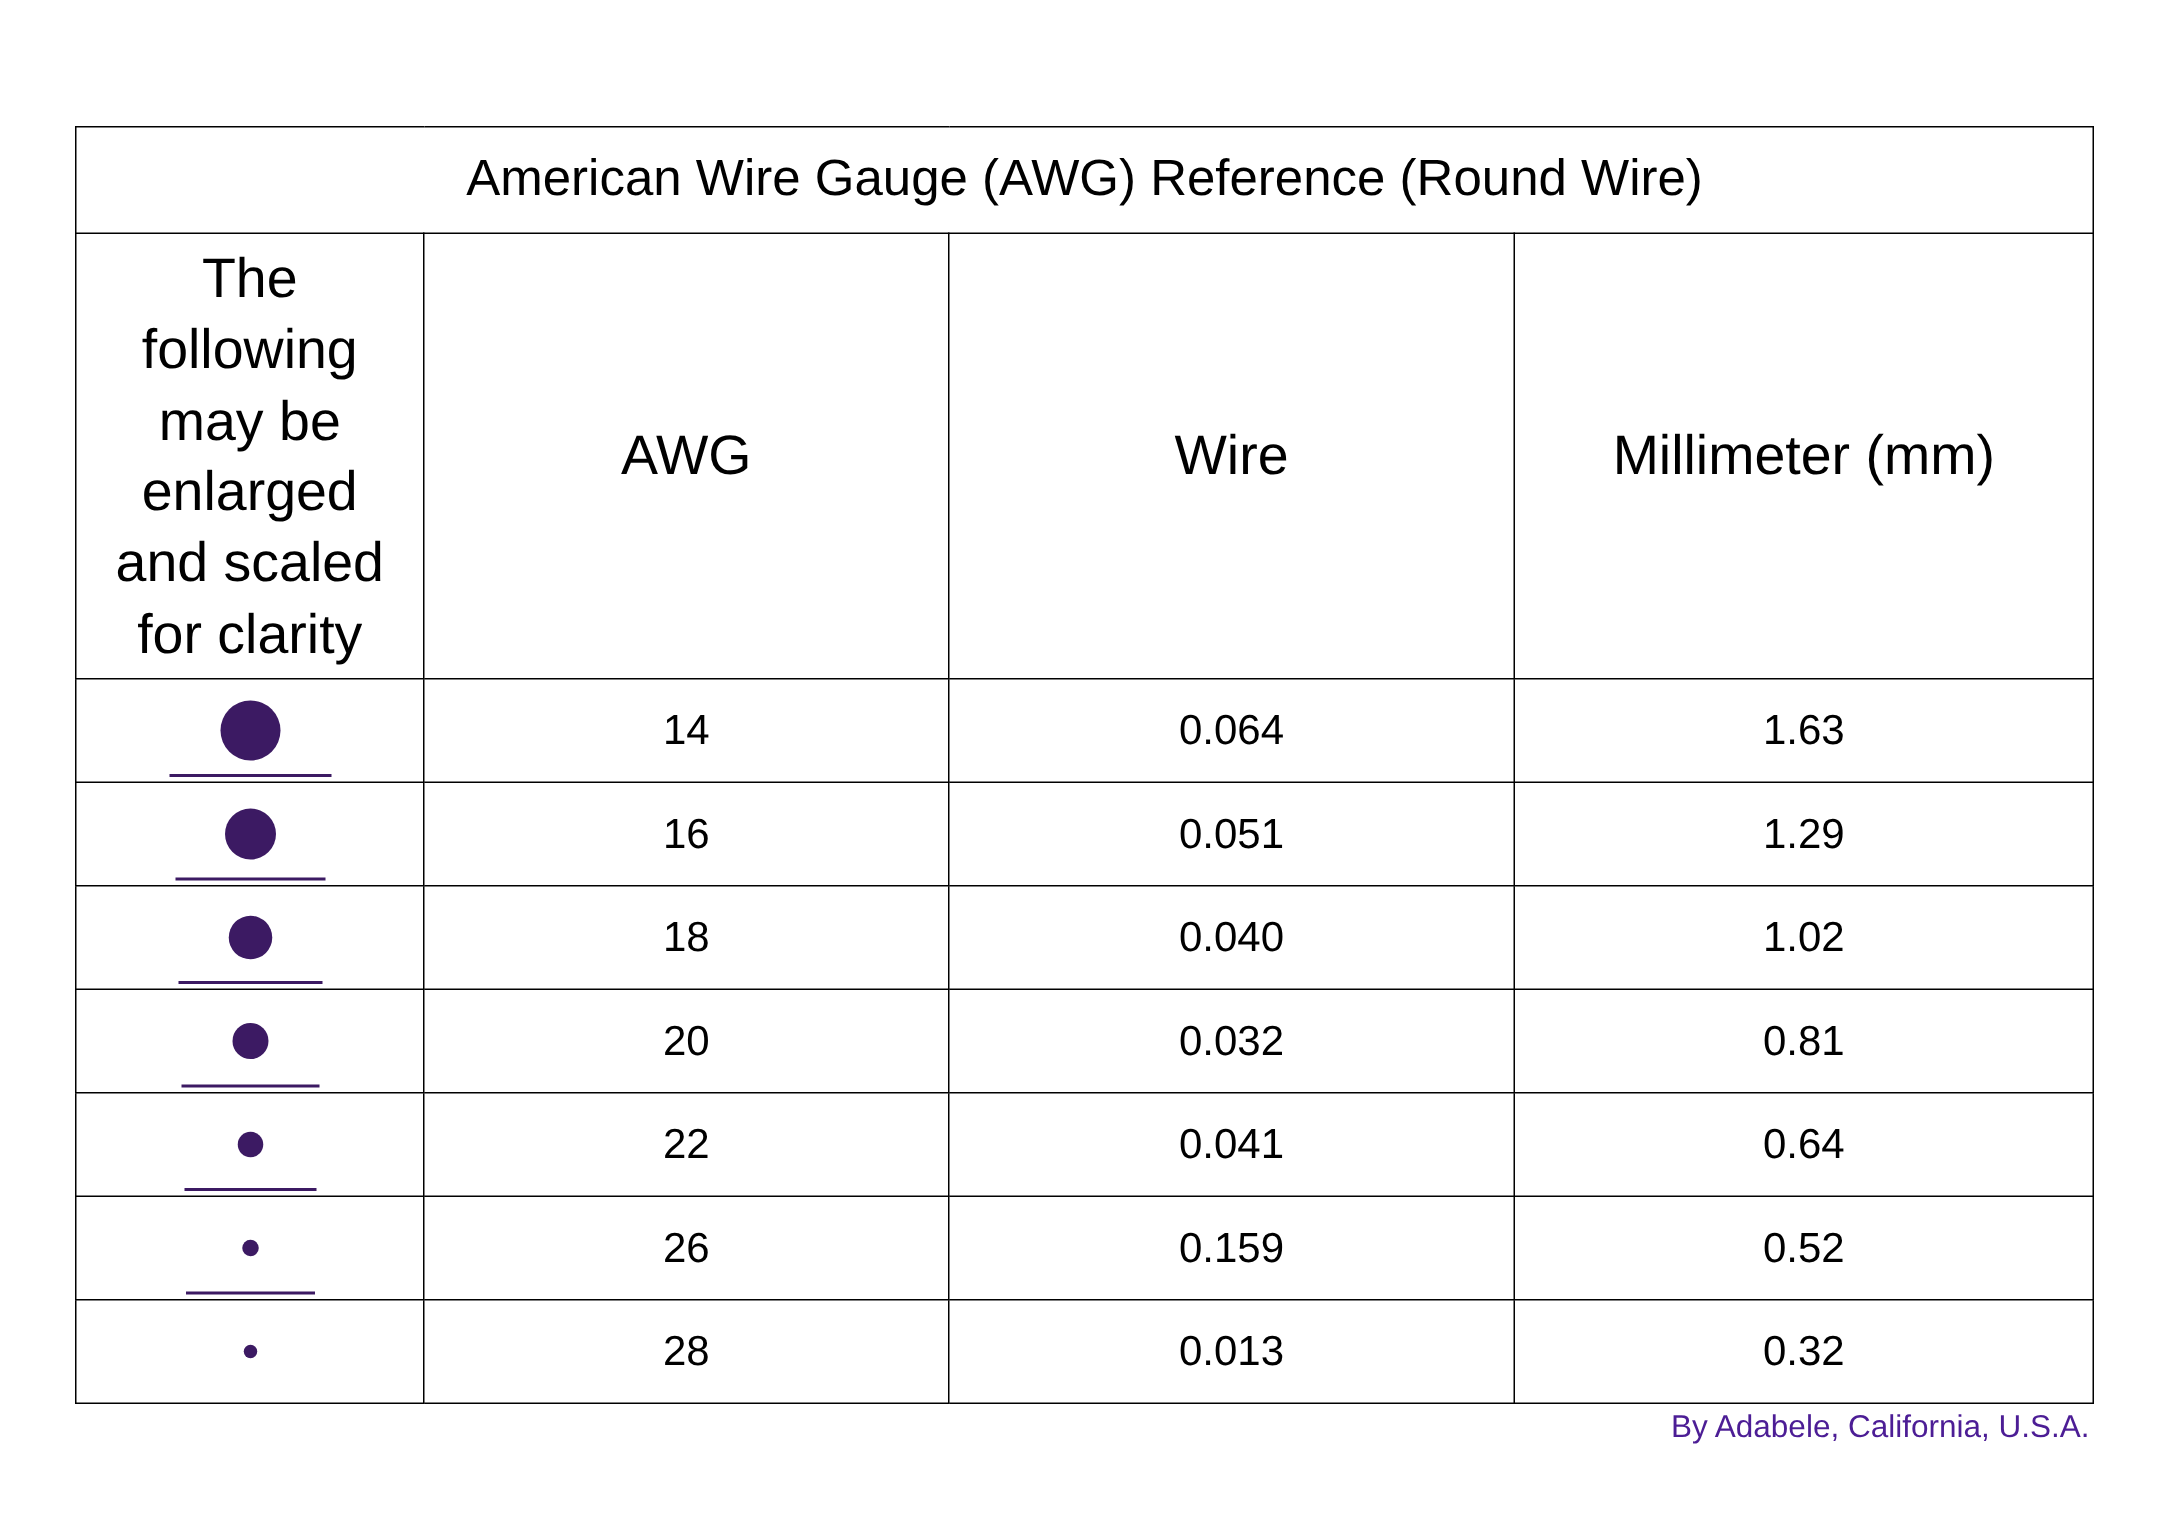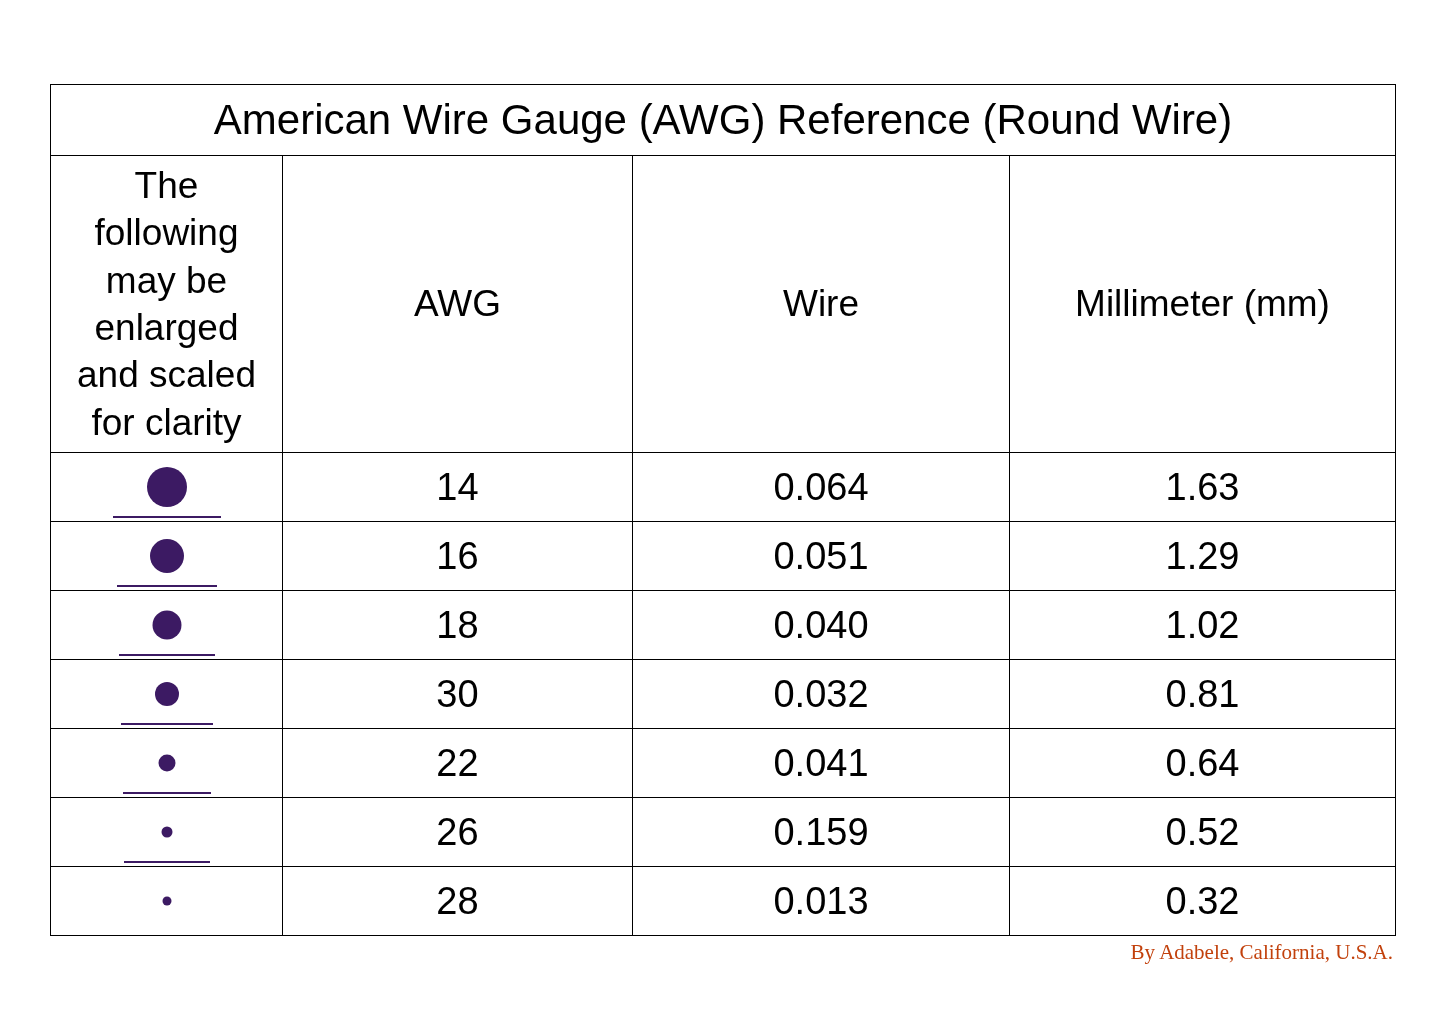--- a/index.html
+++ b/index.html
@@ -32,39 +32,39 @@
   table.awg td, table.awg th {
     border: 1px solid #000000;
     padding: 0;
     margin: 0;
     text-align: center;
     vertical-align: middle;
     font-weight: normal;
   }
   .title-cell {
     height: 70px;
-    font-size: 42px;
+    font-size: 34px;
     letter-spacing: 0px;
     font-family: "Liberation Sans", sans-serif;
     line-height: 1.1;
   }
   .hdr-note {
     font-size: 20px;
     text-align: left;
     padding: 6px 10px 6px 10px !important;
     line-height: 1.28;
     font-family: Liberation Sans, sans-serif;
   }
   .hdr-main {
     font-size: 37px;
     height: 106px;
   }
   .data-row td {
     height: 68px;
-    font-size: 38px;
+    font-size: 28px;
   }
   .swatch-cell {
     position: relative;
   }
   .swatch-inner {
     position: relative;
     width: 100%;
     height: 68px;
     display: block;
   }
@@ -82,22 +82,22 @@
     bottom: 3px;
     transform: translateX(-50%);
     height: 2px;
     background: #3c2a70;
   }
   .footer {
     position: absolute;
     right: 52px;
     top: 940px;
     font-size: 21px;
-    font-family: Liberation Serif, serif;
-    color: #c2410c;
+    font-family: Liberation Sans, sans-serif;
+    color: #4c1d95;
   }
   col.c1 { width: 232px; }
   col.c2 { width: 350px; }
   col.c3 { width: 377px; }
   col.c4 { width: 386px; }
 </style>
 </head>
 <body>
 
 <div id="page">
@@ -155,21 +155,21 @@
             <td>0.040</td>
             <td>1.02</td>
           </tr>
           <tr class="data-row">
             <td class="swatch-cell">
               <span class="swatch-inner">
                 <span class="dot" style="width: 24px; height: 24px; background: rgb(60, 26, 99);"></span>
                 <span class="underline" style="width: 92px; background: rgb(60, 26, 99);"></span>
               </span>
             </td>
-            <td>30</td>
+            <td>20</td>
             <td>0.032</td>
             <td>0.81</td>
           </tr>
           <tr class="data-row">
             <td class="swatch-cell">
               <span class="swatch-inner">
                 <span class="dot" style="width: 17px; height: 17px; background: rgb(60, 26, 99);"></span>
                 <span class="underline" style="width: 88px; background: rgb(60, 26, 99);"></span>
               </span>
             </td>

